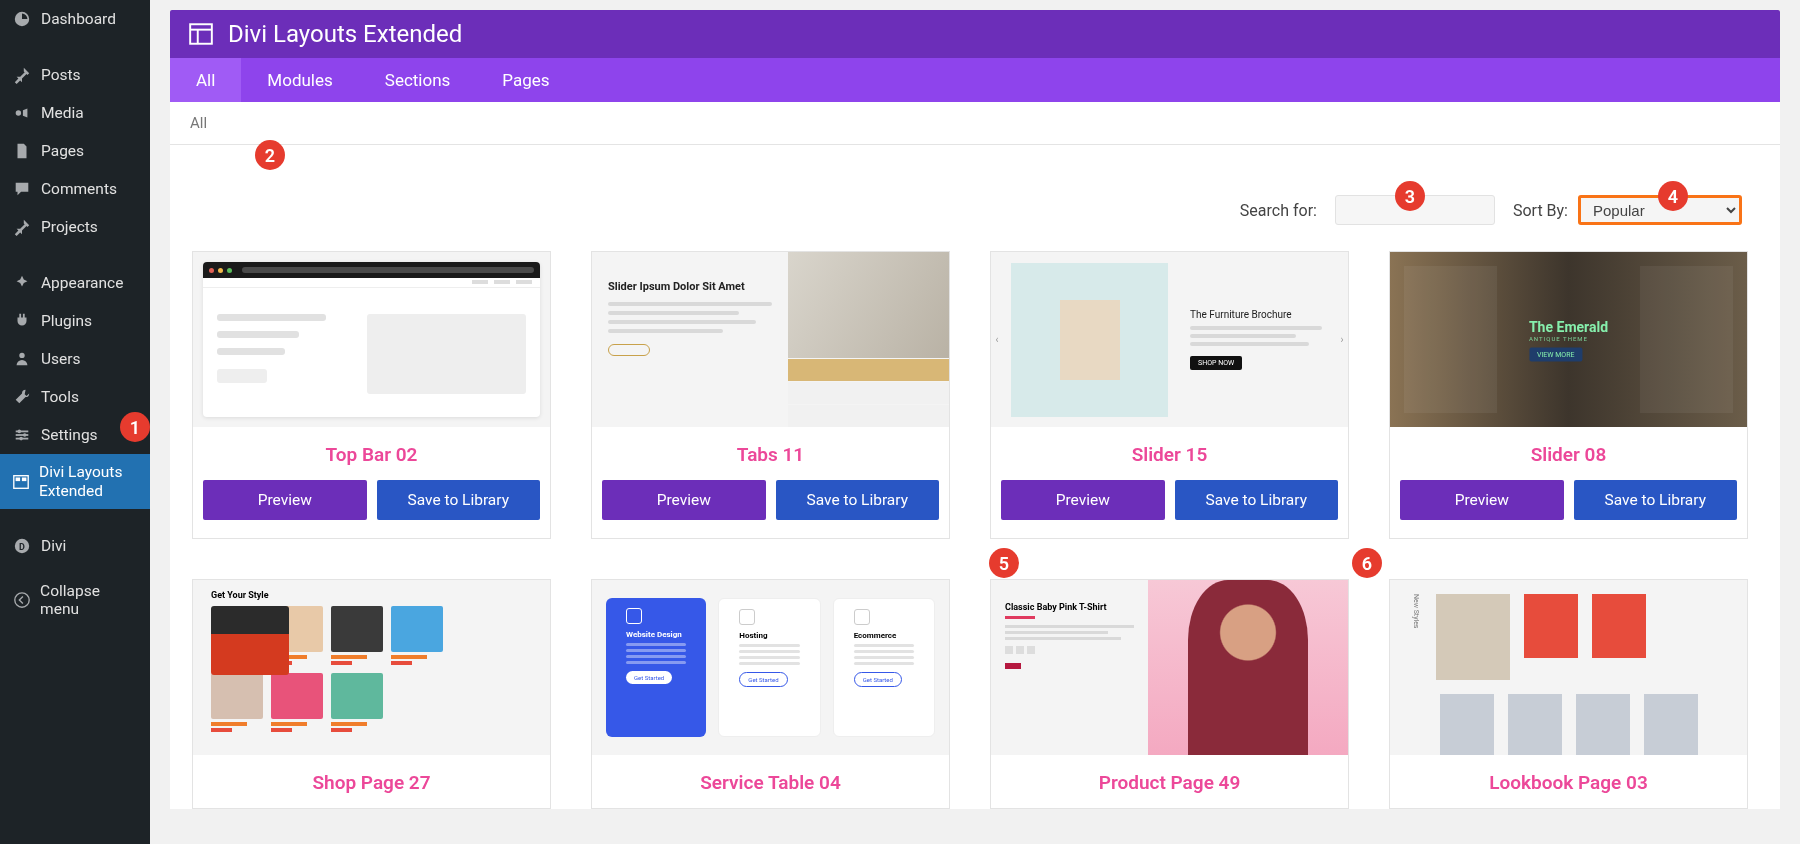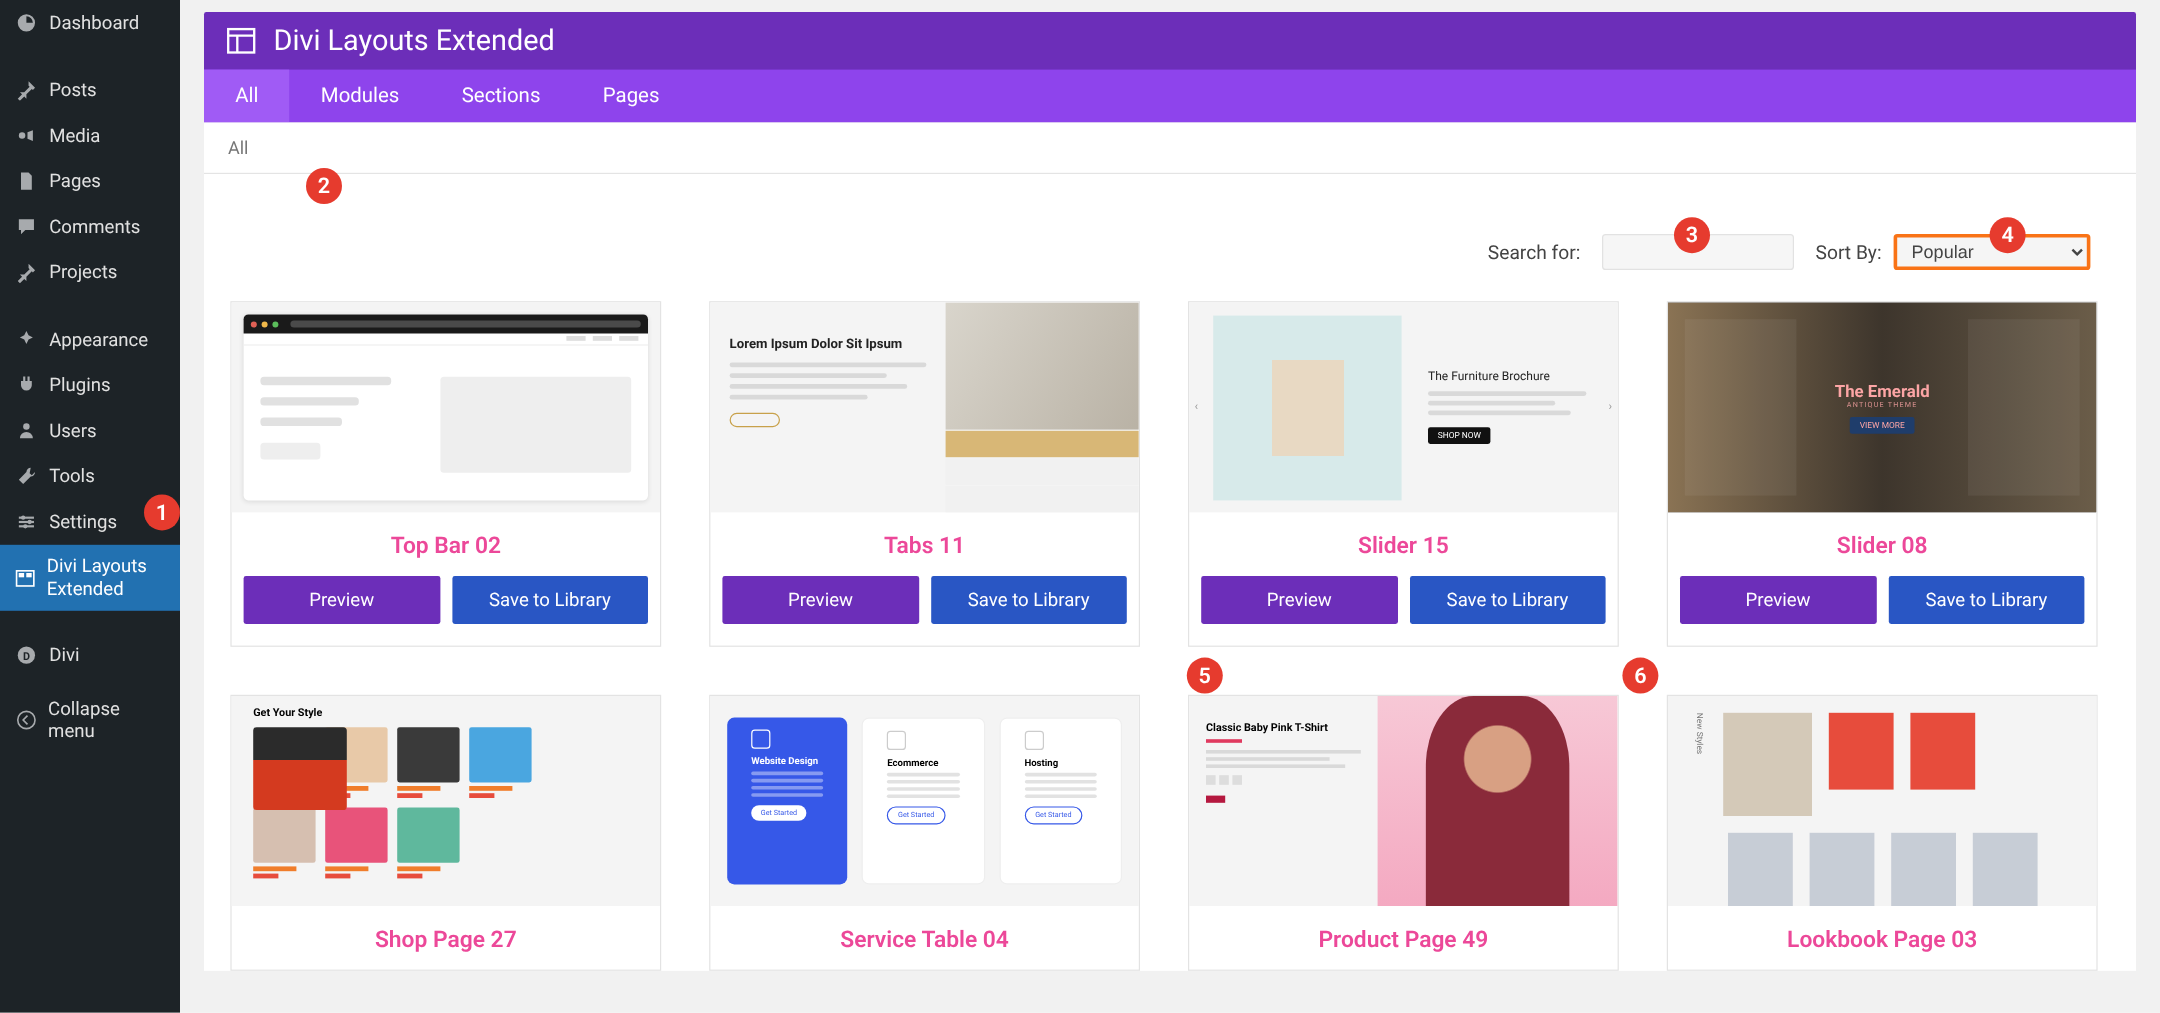--- a/index.html
+++ b/index.html
@@ -68,21 +68,21 @@
 .slider-thumb .sl-img { width: 44%; height: 88%; background:#d7eaea; margin:0 8px; display:flex; align-items:center; justify-content:center;}
 .slider-thumb .sl-img .prod { width:60px; height:80px; background:#e8d9c3;}
 .slider-thumb .sl-txt { flex:1; padding: 18px 14px; }
 .slider-thumb .sl-txt .sl-h { font-size:10px; font-weight:400; color:#222; margin-bottom:6px;}
 .slider-thumb .sl-txt .sl-l { height:4px; background:#d9d9d9; margin-bottom:4px; border-radius:2px;}
 .slider-thumb .sl-txt .sl-btn { display:inline-block; padding:3px 8px; background:#111; color:#fff; font-size:7px; border-radius:2px; margin-top:4px;}
 .slider-thumb .sl-arrow { width:12px; font-size:10px; color:#999; text-align:center;}
 
 .slider08 { position:relative; height:100%; background:#333; }
 .slider08 .s8-bg { position:absolute; inset:0; background:linear-gradient(90deg,#8a7354,#3d352c,#6b5d49); }
-.slider08 .s8-center { position:absolute; left:50%; top:50%; transform:translate(-50%,-50%); text-align:center; color:#fca5a5;}
+.slider08 .s8-center { position:absolute; left:50%; top:50%; transform:translate(-50%,-50%); text-align:left; color:#86efac;}
 .slider08 .s8-center .s8-t { font-size:14px; font-weight:700;}
 .slider08 .s8-center .s8-sub { font-size:6px; letter-spacing:1px; opacity:.8;}
 .slider08 .s8-center .s8-btn { display:inline-block; margin-top:6px; padding:3px 8px; background:#1f3d6b; font-size:7px; border-radius:2px;}
 .slider08 .s8-side { position:absolute; top:14px; bottom:14px; width:26%; background:rgba(255,255,255,.06);}
 .slider08 .s8-l { left:14px;}
 .slider08 .s8-r { right:14px;}
 
 .shop-thumb { padding:10px 18px; }
 .shop-thumb .sh-h { font-size:9px; font-weight:700; }
 .shop-thumb .sh-grid { display:flex; flex-wrap:wrap; gap:8px; margin-top:6px;}
@@ -326,21 +326,21 @@
         <div class="card-actions">
           <div class="btn btn-preview">Preview</div>
           <div class="btn btn-save">Save to Library</div>
         </div>
       </div>
 
       <div class="card">
         <div class="thumb">
           <div class="tabs-thumb">
             <div class="tabs-left">
-              <div class="t-title">Lorem Ipsum Dolor Sit Ipsum</div>
+              <div class="t-title">Slider Ipsum Dolor Sit Amet</div>
               <div class="t-line"></div><div class="t-line" style="width:80%"></div><div class="t-line" style="width:90%"></div><div class="t-line" style="width:70%"></div>
               <div class="t-btn"></div>
             </div>
             <div class="tabs-right">
               <div class="t-img"></div>
               <div class="t-row"></div>
               <div class="t-row2"></div>
               <div class="t-row2"></div>
             </div>
           </div>
@@ -443,27 +443,27 @@
         <div class="thumb">
           <div class="svc-thumb">
             <div class="svc-card primary">
               <div class="svc-ic"></div>
               <div class="svc-t">Website Design</div>
               <div class="svc-l"></div><div class="svc-l"></div><div class="svc-l"></div><div class="svc-l"></div>
               <span class="svc-btn">Get Started</span>
             </div>
             <div class="svc-card">
               <div class="svc-ic"></div>
-              <div class="svc-t">Ecommerce</div>
+              <div class="svc-t">Hosting</div>
               <div class="svc-l"></div><div class="svc-l"></div><div class="svc-l"></div><div class="svc-l"></div>
               <span class="svc-btn">Get Started</span>
             </div>
             <div class="svc-card">
               <div class="svc-ic"></div>
-              <div class="svc-t">Hosting</div>
+              <div class="svc-t">Ecommerce</div>
               <div class="svc-l"></div><div class="svc-l"></div><div class="svc-l"></div><div class="svc-l"></div>
               <span class="svc-btn">Get Started</span>
             </div>
           </div>
         </div>
         <div class="card-title">Service Table 04</div>
       </div>
 
       <div class="card">
         <div class="thumb">

